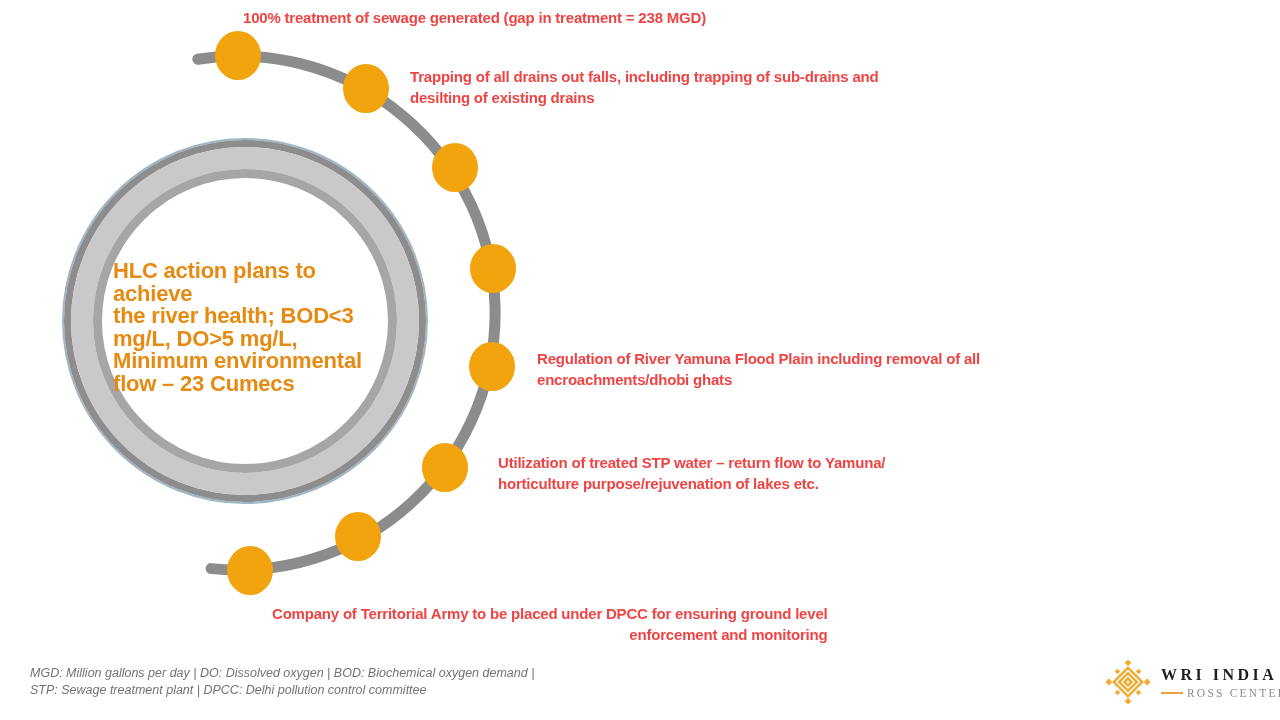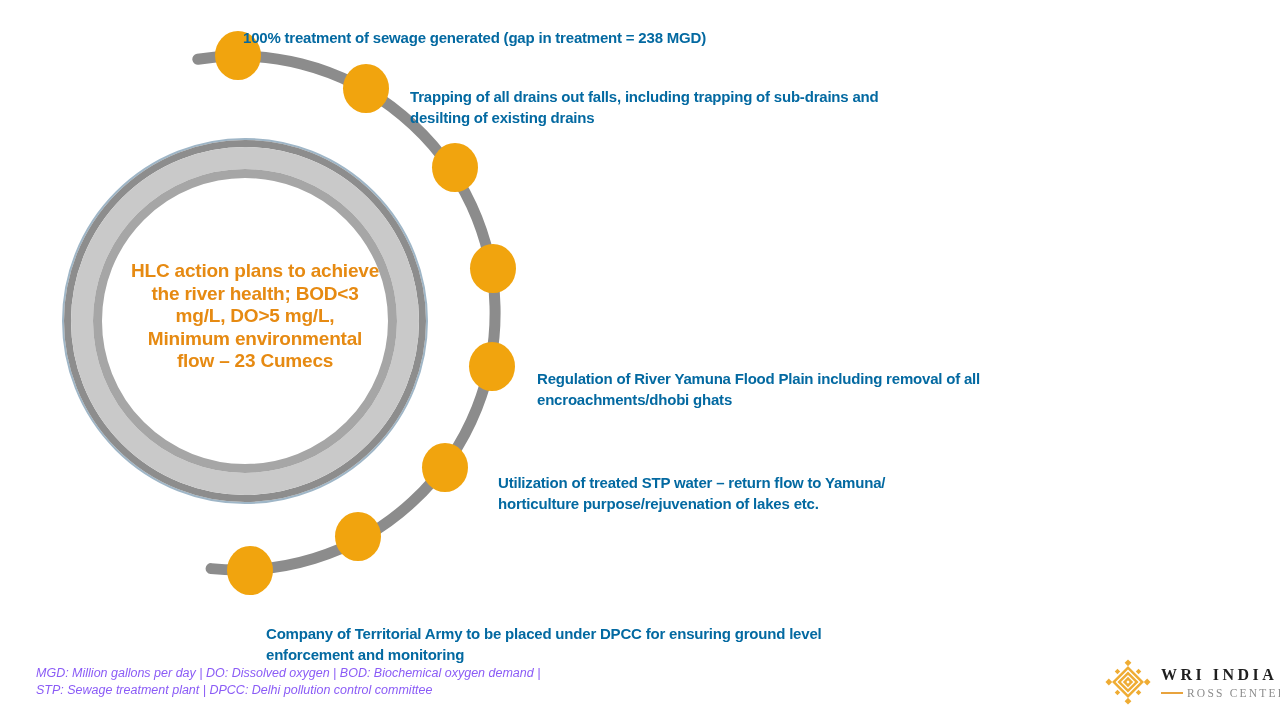--- a/index.html
+++ b/index.html
@@ -17,45 +17,44 @@
     width: 46px; height: 49px;
     border-radius: 50%;
     background: #F1A40E;
   }
 
   .action-item {
     position: absolute;
     font-weight: bold;
     font-size: 15px;
     line-height: 20.5px;
-    color: #0369a1;
+    color: #ef4444;
     letter-spacing: -0.2px;
     white-space: pre-line;
-    margin-top: 20px;
   }
 
   .center-label {
     position: absolute;
-    left: 123px; top: 260px; width: 264px;
-    text-align: center;
+    left: 113px; top: 260px; width: 264px;
+    text-align: left;
     font-weight: bold;
-    font-size: 19px;
+    font-size: 22px;
     line-height: 22.5px;
     color: #E68A12;
     letter-spacing: -0.2px;
     white-space: pre-line;
   }
 
   .footer-legend {
     position: absolute;
-    left: 36px; top: 665px;
+    left: 30px; top: 665px;
     font-style: italic;
     font-size: 12.5px;
     line-height: 16.5px;
-    color: #8b5cf6;
+    color: #737373;
     white-space: pre-line;
   }
 
   .logo {
     position: absolute;
     left: 1105px; top: 659px;
     display: flex;
     align-items: center;
     gap: 10px;
   }
@@ -116,21 +115,21 @@
 Minimum environmental
 flow – 23 Cumecs</div>
 
   <div class="action-item" style="left:243px; top:8px;">100% treatment of sewage generated (gap in treatment = 238 MGD)</div>
   <div class="action-item" style="left:410px; top:67px;">Trapping of all drains out falls, including trapping of sub-drains and
 desilting of existing drains</div>
   <div class="action-item" style="left:498px; top:453px;">Utilization of treated STP water – return flow to Yamuna/
 horticulture purpose/rejuvenation of lakes etc.</div>
   <div class="action-item" style="left:537px; top:349px;">Regulation of River Yamuna Flood Plain including removal of all
 encroachments/dhobi ghats</div>
-  <div class="action-item" style="left:266px; top:604px;">Company of Territorial Army to be placed under DPCC for ensuring ground level
+  <div class="action-item" style="left:272px; top:604px;text-align:right;">Company of Territorial Army to be placed under DPCC for ensuring ground level
 enforcement and monitoring</div>
 
   <div class="footer-legend">MGD: Million gallons per day | DO: Dissolved oxygen | BOD: Biochemical oxygen demand |
 STP: Sewage treatment plant | DPCC: Delhi pollution control committee</div>
 
   <div class="logo">
     <svg class="logo-mark" viewBox="0 0 48 48">
       <g fill="none" stroke="#EFAC33" stroke-width="2.6">
         <rect x="13.5" y="13.5" width="21" height="21" transform="rotate(45 24 24)"></rect>
         <rect x="17.5" y="17.5" width="13" height="13" transform="rotate(45 24 24)"></rect>

